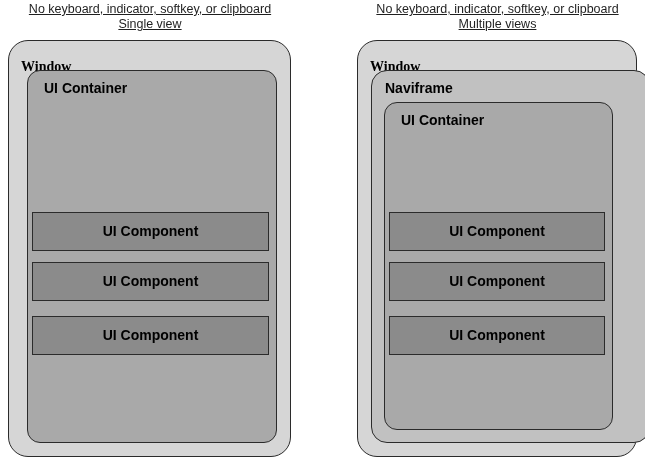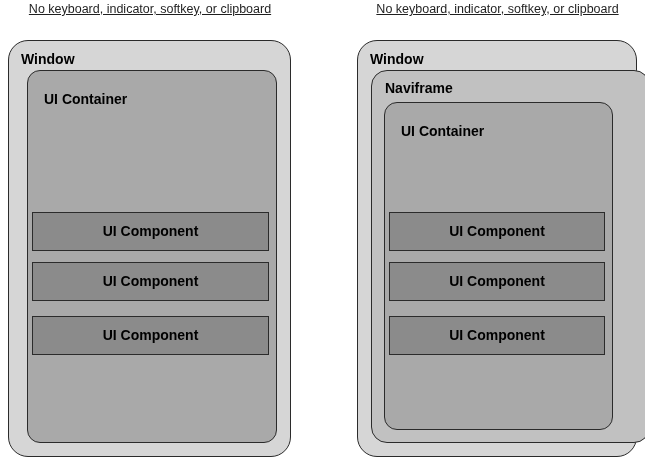--- a/index.html
+++ b/index.html
@@ -36,35 +36,35 @@
   }
   .window-left  { left: 8px;   width: 283px; }
   .window-right { left: 357px; width: 280px; }
 
   .box-label {
     font-weight: bold;
     font-size: 14px;
     color: #000;
     white-space: nowrap;
   }
-  .window > .box-label { padding: 10px 0 0 12px; }
+  .window > .box-label { padding: 18px 0 0 12px; font-family: Liberation Serif, serif; }
 
   .naviframe {
     left: 13px; top: 29px;
     width: 279px; height: 373px;
     background: #c1c1c1;
     border-radius: 16px;
   }
   .naviframe > .box-label { padding: 9px 0 0 13px; }
 
   .ui-container {
     background: #a9a9a9;
     border-radius: 13px;
   }
-  .ui-container > .box-label { padding: 20px 0 0 16px; }
+  .ui-container > .box-label { padding: 9px 0 0 16px; }
 
   .container-left {
     left: 18px; top: 29px;
     width: 250px; height: 373px;
   }
   .container-right {
     left: 12px; top: 31px;
     width: 229px; height: 328px;
   }
 
@@ -88,34 +88,36 @@
   .container-left  .comp-2 { top: 245px; }
   .container-right .comp-0 { top: 109px; }
   .container-right .comp-1 { top: 159px; }
   .container-right .comp-2 { top: 213px; }
 </style>
 </head>
 <body>
 
 <div class="caption caption-left">
   <div>No keyboard, indicator, softkey, or clipboard</div>
+  <div>Single view</div>
 </div>
 
 <div class="box window window-left">
   <div class="box-label">Window</div>
   <div class="box ui-container container-left">
     <div class="box-label">UI Container</div>
     <div class="component comp-0">UI Component</div>
     <div class="component comp-1">UI Component</div>
     <div class="component comp-2">UI Component</div>
   </div>
 </div>
 
 <div class="caption caption-right">
   <div>No keyboard, indicator, softkey, or clipboard</div>
+  <div>Multiple views</div>
 </div>
 
 <div class="box window window-right">
   <div class="box-label">Window</div>
   <div class="box naviframe">
     <div class="box-label">Naviframe</div>
     <div class="box ui-container container-right">
       <div class="box-label">UI Container</div>
       <div class="component comp-0">UI Component</div>
       <div class="component comp-1">UI Component</div>

